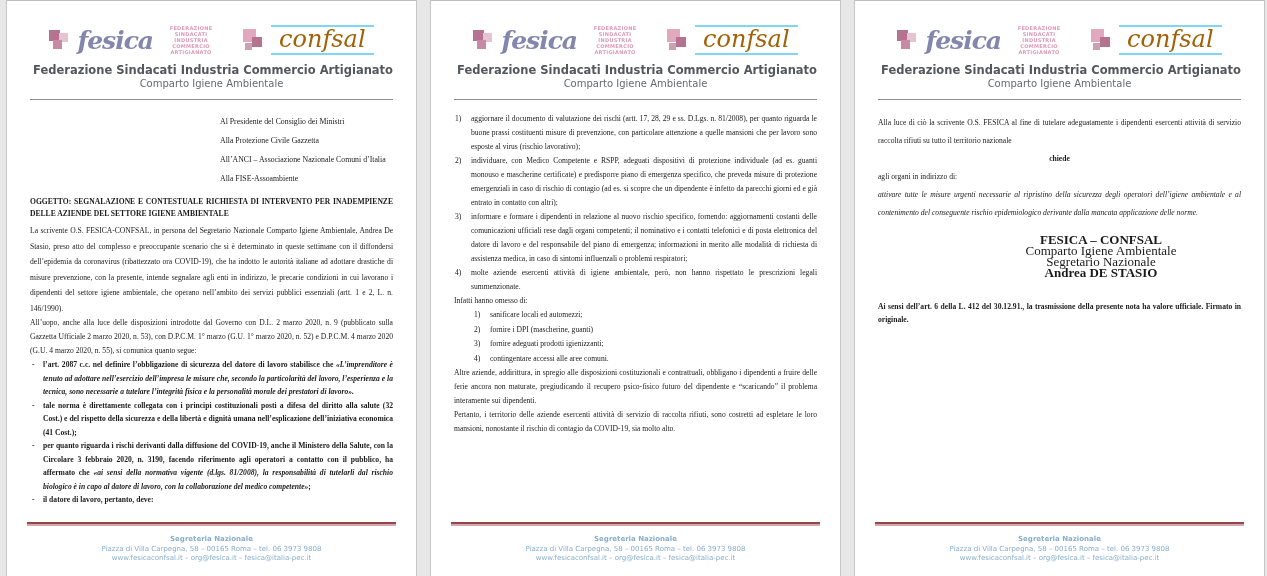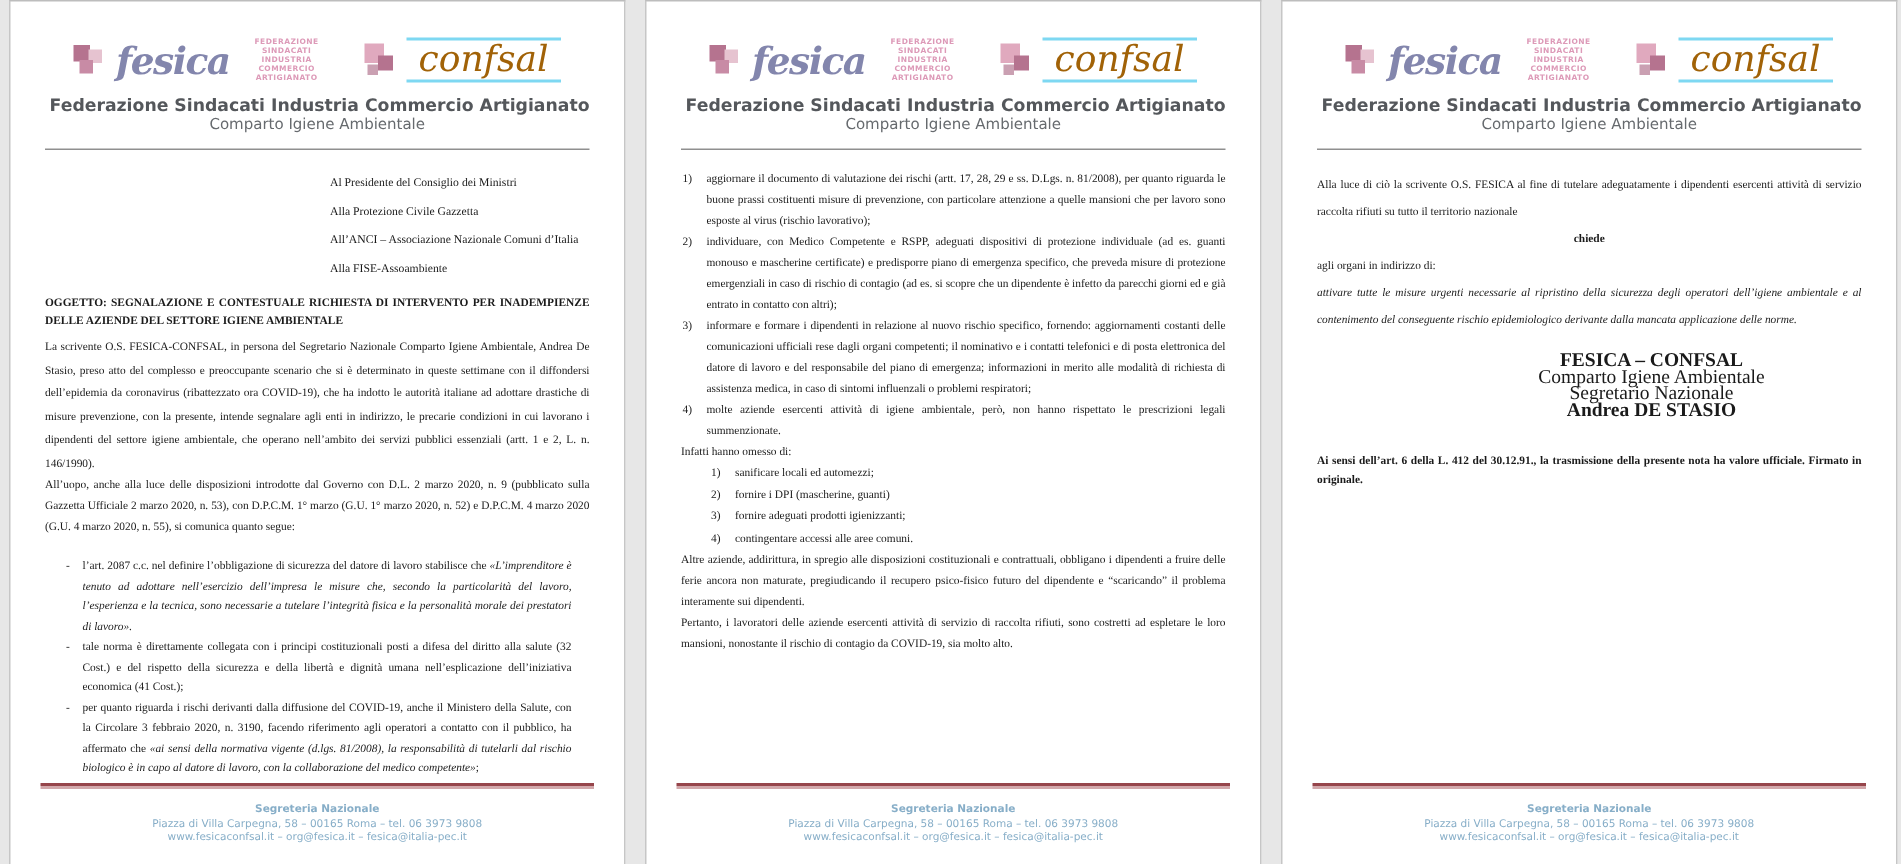--- a/index.html
+++ b/index.html
@@ -55,21 +55,21 @@
   .para{margin:0;font-size:7.6px;line-height:15px;text-align:justify;}
   .tight{line-height:14px;}
   .q{font-style:italic;}
   
   .addr-row{display:flex;justify-content:space-between;margin-top:14px;}
   .addr{font-weight:bold;font-size:7.6px;line-height:11px;}
   .email{color:#0000cc;text-decoration:underline;font-weight:bold;}
   .date{font-weight:bold;font-size:7.6px;}
   .recipients{margin-top:12px;margin-left:190px;font-size:7.8px;line-height:19px;}
   .subject{margin:8px 0 3px 0;font-weight:bold;font-size:7.6px;line-height:12px;text-align:justify;}
-  .dash-list{margin:12px;}
+  .dash-list{margin:0;font-weight:bold;}
   .dash-item{position:relative;padding-left:13px;line-height:13.5px;}
   .dash-item::before{content:"-";position:absolute;left:2px;top:0;}
   
   .num-list{counter-reset:nitem;margin-top:12px;}
   .num-item{counter-increment:nitem;position:relative;padding-left:17px;line-height:14px;}
   .num-item::before{content:counter(nitem) ")";position:absolute;left:1px;top:0;}
   .sub-list{counter-reset:sitem;}
   .sub-item{counter-increment:sitem;position:relative;padding-left:36px;line-height:14.5px;}
   .sub-item::before{content:counter(sitem) ")";position:absolute;left:20px;top:0;}
   
@@ -193,21 +193,21 @@
     <p class="para tight">Infatti hanno omesso di:</p>
 
     <div class="sub-list">
       <div class="sub-item para">sanificare locali ed automezzi;</div>
       <div class="sub-item para">fornire i DPI (mascherine, guanti)</div>
       <div class="sub-item para">fornire adeguati prodotti igienizzanti;</div>
       <div class="sub-item para">contingentare accessi alle aree comuni.</div>
     </div>
 
     <p class="para tight">Altre aziende, addirittura, in spregio alle disposizioni costituzionali e contrattuali, obbligano i dipendenti a fruire delle ferie ancora non maturate, pregiudicando il recupero psico-fisico futuro del dipendente e “scaricando” il problema interamente sui dipendenti.</p>
-    <p class="para tight">Pertanto, i lavoratori delle aziende esercenti attività di servizio di raccolta rifiuti, sono costretti ad espletare le loro mansioni, nonostante il rischio di contagio da COVID-19, sia molto alto.</p>
+    <p class="para tight">Pertanto, i territorio delle aziende esercenti attività di servizio di raccolta rifiuti, sono costretti ad espletare le loro mansioni, nonostante il rischio di contagio da COVID-19, sia molto alto.</p>
 
     <footer class="pfoot">
       <div class="footline"></div>
       <div class="f1">Segreteria Nazionale</div>
       <div>Piazza di Villa Carpegna, 58 – 00165 Roma – tel. 06 3973 9808</div>
       <div>www.fesicaconfsal.it – org@fesica.it – fesica@italia-pec.it</div>
     </footer>
   </section>
 
   <section class="page p3">

